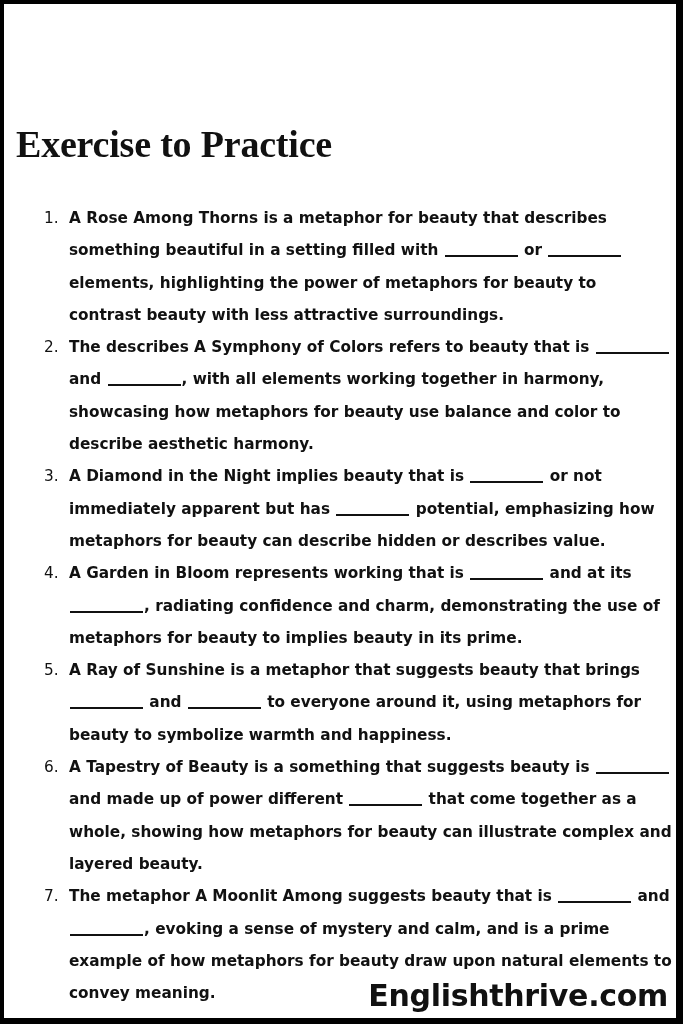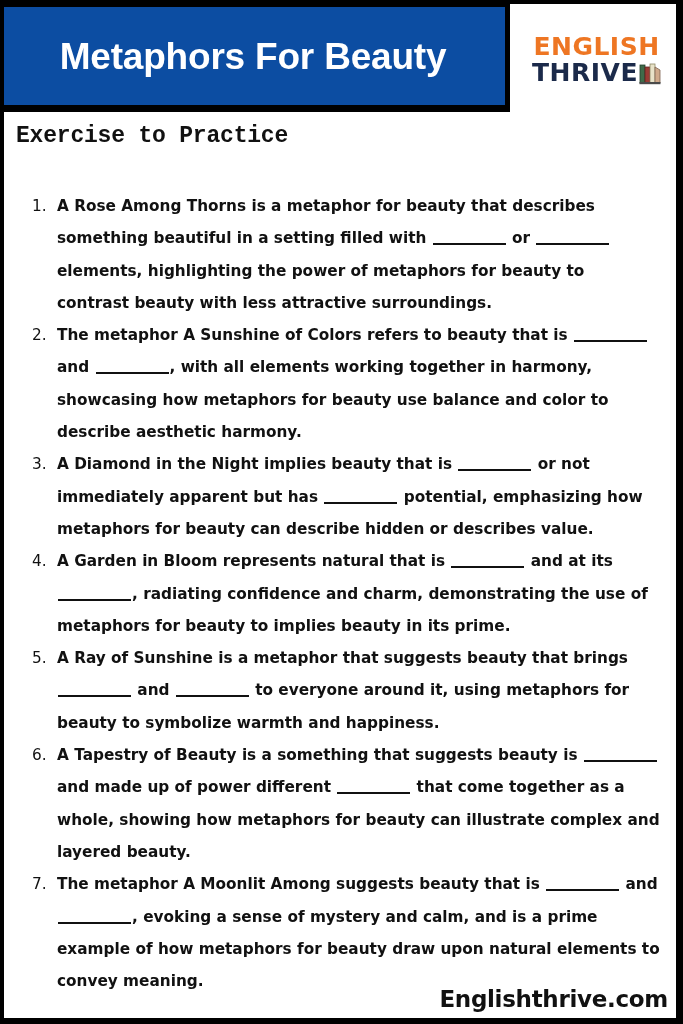--- a/index.html
+++ b/index.html
@@ -115,36 +115,36 @@
     width: 22px;
     height: 24px;
     margin-bottom: 1px;
   }
 
   
   .section-heading {
     position: absolute;
     left: 12px;
     top: 120px;
-    font-family: Liberation Mono, monospace;
-    font-weight: bold;
-    font-size: 23px;
+    font-family: Liberation Serif, serif;
+    font-weight: bold;
+    font-size: 38px;
     color: #111111;
     letter-spacing: -0.2px;
     line-height: 1.1;
   }
 
   
   .qlist {
     position: absolute;
     left: 14px;
     top: 186px;
     width: 642px;
     list-style: none;
-    margin: 0;
+    margin: 12px;
     padding: 0;
     counter-reset: qnum;
   }
 
   .qitem {
     position: relative;
     counter-increment: qnum;
     padding-left: 39px;
     margin-bottom: 0px;
     font-family: "DejaVu Sans", sans-serif;
@@ -174,63 +174,40 @@
     margin: 0 1px;
   }
 
   
   .footer-url {
     position: absolute;
     right: 8px;
     bottom: 6px;
     font-family: "DejaVu Sans", sans-serif;
     font-weight: bold;
-    font-size: 23px;
+    font-size: 30px;
     color: #111111;
     letter-spacing: -0.3px;
     line-height: 1.1;
   }
 </style>
 </head>
 <body>
 
 <div class="page">
   <div class="sheet">
 
-    <div class="header">
-      <div class="banner-frame">
-        <div class="banner">
-          <span class="banner-title">Metaphors For Beauty</span>
-        </div>
-      </div>
-
-      <div class="logo">
-        <span class="logo-top">ENGLISH</span>
-        <span class="logo-bottom-row">
-          <span class="logo-bottom">THRIVE</span>
-          <span class="books-icon">
-            <svg viewBox="0 0 22 24" width="22" height="24" aria-hidden="true">
-              <rect x="1" y="4" width="5" height="18" fill="#3f6b4a" stroke="#24402c" stroke-width="0.8"></rect>
-              <rect x="6" y="6" width="5" height="16" fill="#9a3b34" stroke="#5e221e" stroke-width="0.8"></rect>
-              <rect x="11" y="3" width="5" height="19" fill="#e8e2c8" stroke="#8d8763" stroke-width="0.8"></rect>
-              <polygon points="16,6 21,9 21,22 16,22" fill="#cfa98a" stroke="#7d6351" stroke-width="0.8"></polygon>
-              <rect x="0.5" y="21" width="21" height="2.2" fill="#4a4a4a"></rect>
-            </svg>
-          </span>
-        </span>
-      </div>
-    </div>
 
     <div class="section-heading">Exercise to Practice</div>
 
     <ol class="qlist">
         <li class="qitem"><span>A Rose Among Thorns is a metaphor for beauty that describes something beautiful in a setting filled with </span><span class="blank"></span><span> or </span><span class="blank"></span><span> elements, highlighting the power of metaphors for beauty to contrast beauty with less attractive surroundings.</span></li>
-        <li class="qitem"><span>The metaphor A Sunshine of Colors refers to beauty that is </span><span class="blank"></span><span> and </span><span class="blank"></span><span>, with all elements working together in harmony, showcasing how metaphors for beauty use balance and color to describe aesthetic harmony.</span></li>
+        <li class="qitem"><span>The describes A Symphony of Colors refers to beauty that is </span><span class="blank"></span><span> and </span><span class="blank"></span><span>, with all elements working together in harmony, showcasing how metaphors for beauty use balance and color to describe aesthetic harmony.</span></li>
         <li class="qitem"><span>A Diamond in the Night implies beauty that is </span><span class="blank"></span><span> or not immediately apparent but has </span><span class="blank"></span><span> potential, emphasizing how metaphors for beauty can describe hidden or describes value.</span></li>
-        <li class="qitem"><span>A Garden in Bloom represents natural that is </span><span class="blank"></span><span> and at its </span><span class="blank"></span><span>, radiating confidence and charm, demonstrating the use of metaphors for beauty to implies beauty in its prime.</span></li>
+        <li class="qitem"><span>A Garden in Bloom represents working that is </span><span class="blank"></span><span> and at its </span><span class="blank"></span><span>, radiating confidence and charm, demonstrating the use of metaphors for beauty to implies beauty in its prime.</span></li>
         <li class="qitem"><span>A Ray of Sunshine is a metaphor that suggests beauty that brings </span><span class="blank"></span><span> and </span><span class="blank"></span><span> to everyone around it, using metaphors for beauty to symbolize warmth and happiness.</span></li>
         <li class="qitem"><span>A Tapestry of Beauty is a something that suggests beauty is </span><span class="blank"></span><span> and made up of power different </span><span class="blank"></span><span> that come together as a whole, showing how metaphors for beauty can illustrate complex and layered beauty.</span></li>
         <li class="qitem"><span>The metaphor A Moonlit Among suggests beauty that is </span><span class="blank"></span><span> and </span><span class="blank"></span><span>, evoking a sense of mystery and calm, and is a prime example of how metaphors for beauty draw upon natural elements to convey meaning.</span></li>
       </ol>
 
     <div class="footer-url">Englishthrive.com</div>
 
   </div>
 </div>
 

